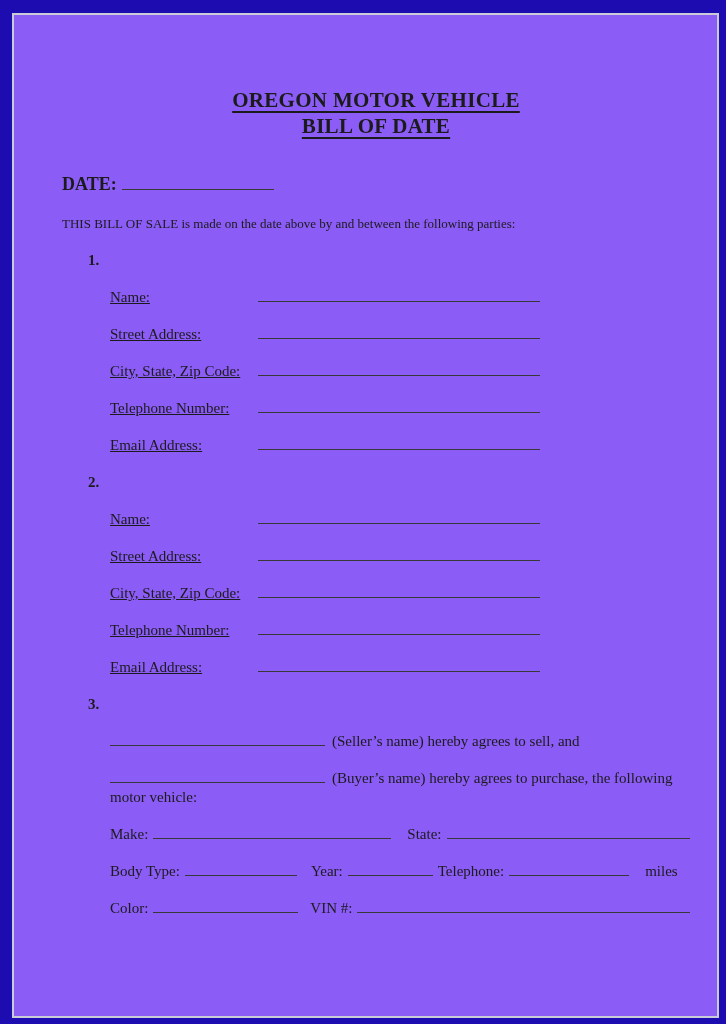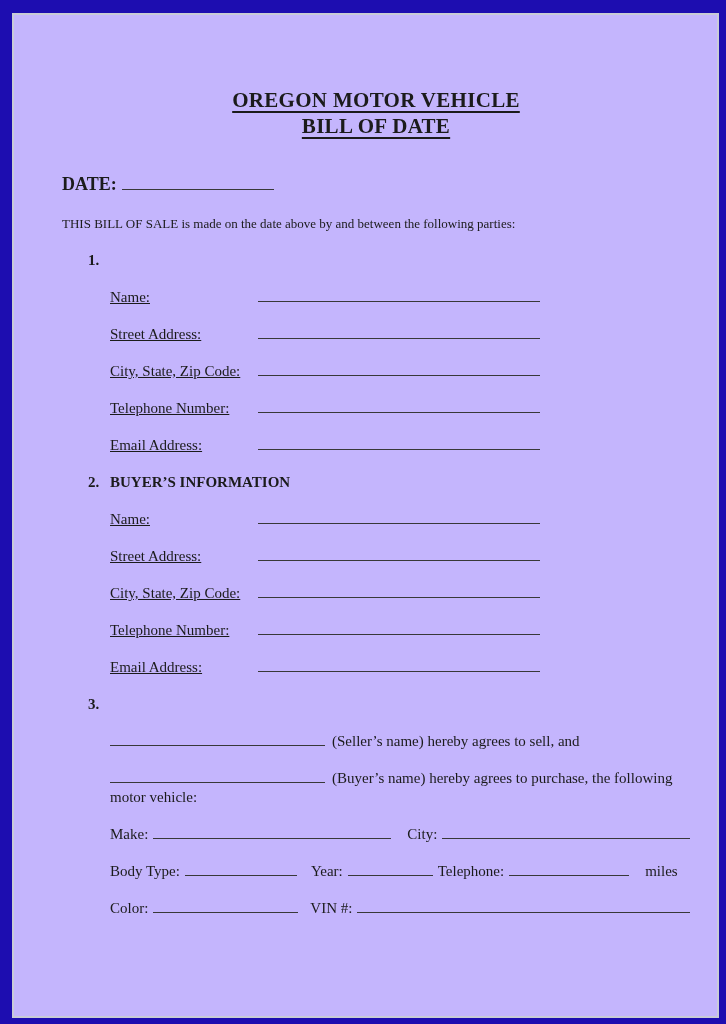--- a/index.html
+++ b/index.html
@@ -5,21 +5,21 @@
   html, body {
     margin: 0;
     padding: 0;
     background: #ffffff;
   }
   .page {
     position: relative;
     width: 726px;
     height: 1024px;
     box-sizing: border-box;
-    background: #c4b5fd;
+    background: #8b5cf6;
     border-style: solid;
     border-color: #1d0db0;
     border-width: 13px 7px 6px 12px;
     box-shadow: inset 0 0 0 2px #c9cbd6;
     font-family: "Liberation Serif", "DejaVu Serif", serif;
     color: #1b1b1b;
     overflow: hidden;
   }
   .content {
     box-sizing: border-box;
@@ -146,21 +146,20 @@
         <div class="field-row">
           <span class="field-label">Email Address:</span>
           <span class="fill-line field-line"></span>
         </div>
       </div>
     </div>
 
     <div class="section">
       <div class="sec-heading">
         <span class="sec-num">2.</span>
-        <span class="sec-title">BUYER’S INFORMATION</span>
       </div>
       <div class="sec-body">
         <div class="field-row">
           <span class="field-label">Name:</span>
           <span class="fill-line field-line"></span>
         </div>
         <div class="field-row">
           <span class="field-label">Street Address:</span>
           <span class="fill-line field-line"></span>
         </div>
@@ -192,21 +191,21 @@
 
         <div class="clause-row">
           <span class="fill-line clause-line"></span>
           <span class="clause-text">(Buyer’s name) hereby agrees to purchase, the following</span>
         </div>
         <div class="clause-cont">motor vehicle:</div>
 
         <div class="vrow">
           <span class="vlabel">Make:</span>
           <span class="fill-line w238"></span>
-          <span class="vlabel gap16">City:</span>
+          <span class="vlabel gap16">State:</span>
           <span class="fill-line grow"></span>
         </div>
 
         <div class="vrow">
           <span class="vlabel">Body Type:</span>
           <span class="fill-line w112"></span>
           <span class="vlabel gap14">Year:</span>
           <span class="fill-line w85"></span>
           <span class="vlabel gap5">Telephone:</span>
           <span class="fill-line w120"></span>

